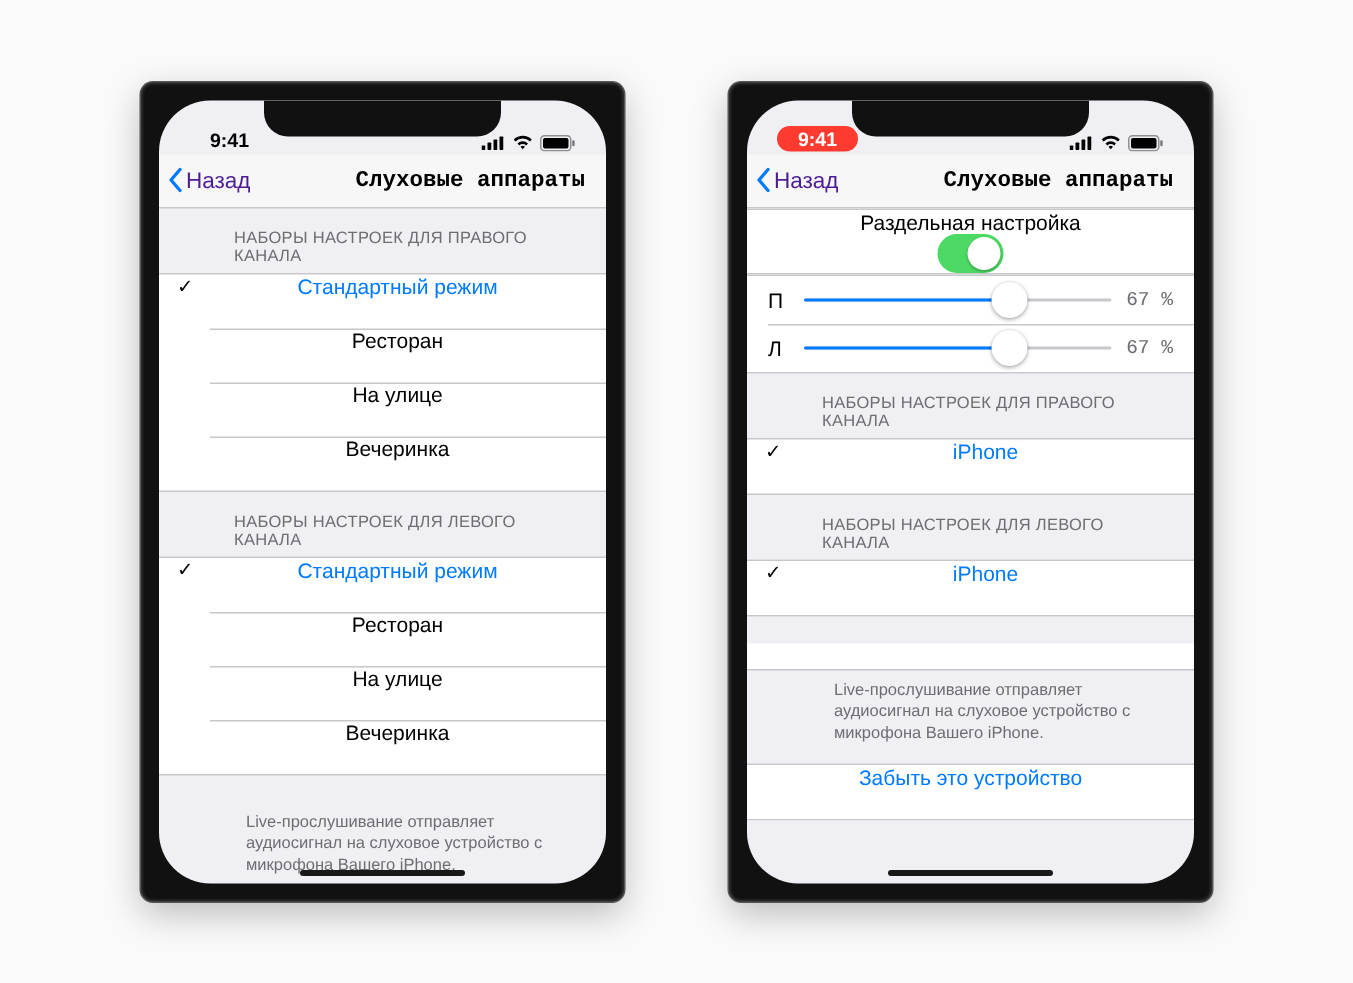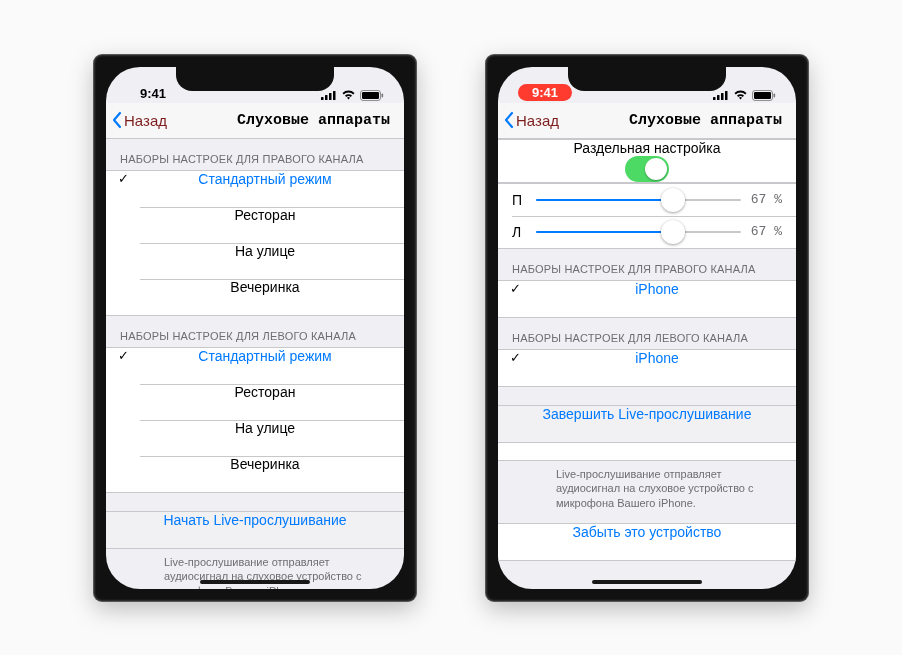--- a/index.html
+++ b/index.html
@@ -64,21 +64,21 @@
     .signal-icon, .wifi-icon, .batt-icon { display:inline-block; }
     .nav-bar {
       height: 36px;
       background: #f8f8f8e0;
       border-bottom: 0.5px solid #c8c7cc;
       display: flex; align-items: center;
       position: relative;
       padding: 0 6px;
     }
     .nav-back {
-      color: #7f1d1d;
+      color: #4c1d95;
       display: flex; align-items: center;
       font-size: 15px;
     }
     .chevron-left {
       width: 10px; height: 18px;
       margin-right: 2px;
     }
     .nav-title {
       position: absolute; left: 0; right: 14px;
       text-align: right;
@@ -86,20 +86,21 @@
       pointer-events: none;
       font-family: Liberation Mono, monospace;
     }
     .content { overflow-y: hidden; }
     .section-header {
       font-size: 11px;
       color: #6d6d72;
       text-transform: uppercase;
       padding: 14px 14px 5px;
       letter-spacing: 0.2px;
+      margin-left: 36px;
     }
     .cell-group { background: #fff; border-top: 0.5px solid #c8c7cc; border-bottom: 0.5px solid #c8c7cc; }
     .cell {
       min-height: 36px;
       display: flex; align-items: center;
       padding: 0 14px 0 34px;
       font-size: 14px;
       position: relative;
       flex-direction: column;
     }
@@ -227,25 +228,20 @@
           </div>
         <div class="cell">
             <span>На улице</span>
           </div>
         <div class="cell">
             <span>Вечеринка</span>
           </div>
       </div>
 
       <div class="spacer"></div>
-      <div class="cell-group">
-        <div class="cell no-indent link action-grey">
-            <span>Начать Live-прослушивание</span>
-          </div>
-      </div>
       <div class="footer-text">Live-прослушивание отправляет аудиосигнал на слуховое устройство с микрофона Вашего iPhone.</div>
 
       <div class="spacer"></div>
       <div class="cell-group">
         <div class="cell no-indent link">
             <span>Забыть это устройство</span>
           </div>
       </div>
     </div>
     <div class="home-indicator"></div>
@@ -321,25 +317,20 @@
 
       <div class="section-header">НАБОРЫ НАСТРОЕК ДЛЯ ЛЕВОГО КАНАЛА</div>
       <div class="cell-group">
         <div class="cell selected">
             <span class="check">✓</span>
             <span>iPhone</span>
           </div>
       </div>
 
       <div class="spacer"></div>
-      <div class="cell-group">
-        <div class="cell no-indent link action-grey">
-            <span>Завершить Live-прослушивание</span>
-          </div>
-      </div>
       <div style="height:18px; background:#fff; border-bottom:.5px solid #c8c7cc;"></div>
       <div class="footer-text">Live-прослушивание отправляет аудиосигнал на слуховое устройство с микрофона Вашего iPhone.</div>
 
       <div style="height:10px"></div>
       <div class="cell-group">
         <div class="cell no-indent link">
             <span>Забыть это устройство</span>
           </div>
       </div>
     </div>

